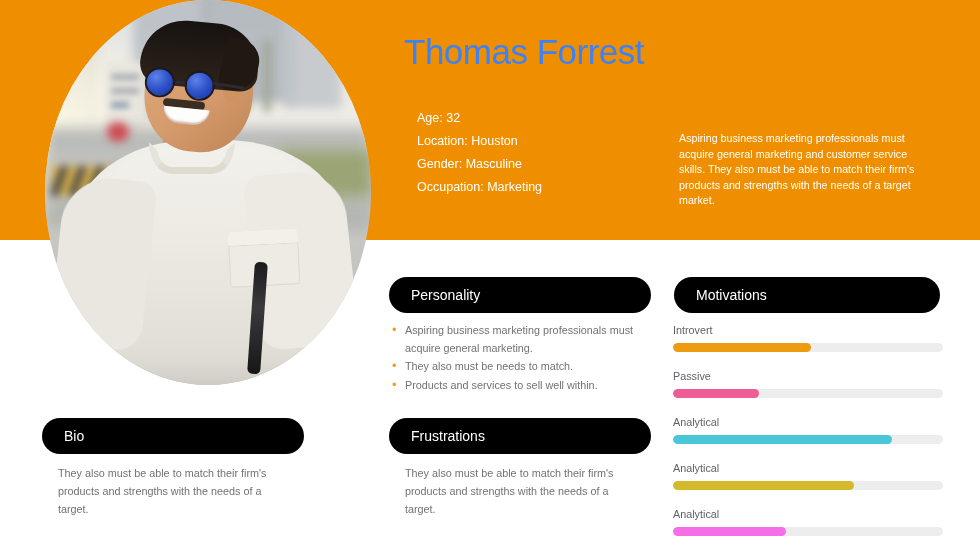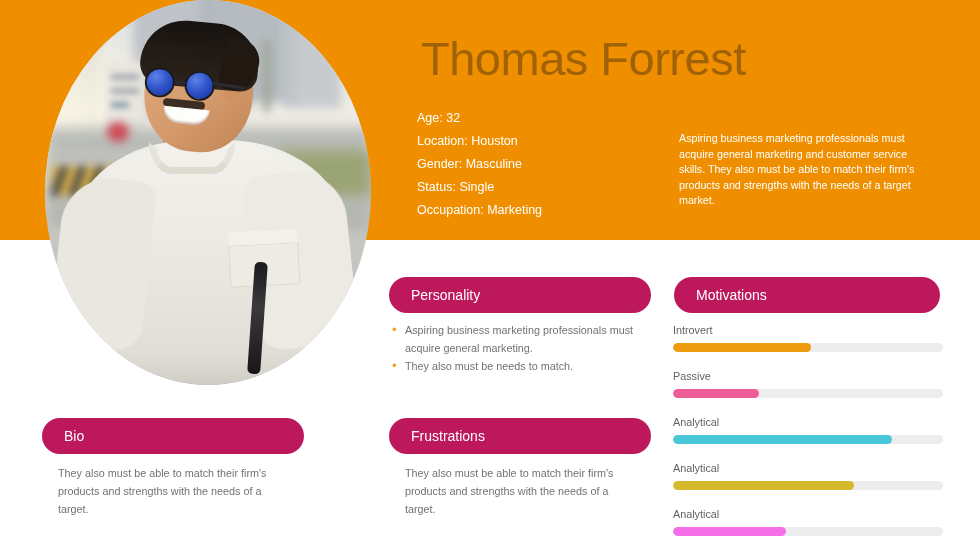--- a/index.html
+++ b/index.html
@@ -175,35 +175,35 @@
     transform:rotate(6deg);
     box-shadow:0 -2px 2px rgba(120,60,40,.35) inset;
   }
   .stache {
     position:absolute; left:118px; top:100px; width:42px; height:8px;
     background:#2a2119; border-radius:8px; transform:rotate(6deg); opacity:.9;
   }
   
   .name {
     position:absolute; left:404px; top:33px;
-    color:#a16207; font-size:47px; font-weight:400; letter-spacing:-0.5px;
-    line-height:1.1; z-index:8;margin-left:17px;
+    color:#3b82f6; font-size:35px; font-weight:400; letter-spacing:-0.5px;
+    line-height:1.1; z-index:8;
   }
   .attrs { position:absolute; left:405px; top:107px; z-index:8; }
   .attr {
     color:#ffffff; font-size:12.5px; line-height:23px; white-space:nowrap;margin-left:12px;
   }
   .intro {
     position:absolute; left:679px; top:131px; width:246px; z-index:8;
     color:#ffffff; font-size:10.7px; line-height:15.6px;
   }
   
   .pill {
     position:absolute; height:36px; border-radius:18px;
-    background:#be185d; display:flex; align-items:center;
+    background:#000000; display:flex; align-items:center;
     padding-left:22px; z-index:6;
   }
   .pill span { color:#ffffff; font-size:14px; }
   .pill-bio          { left:42px;  top:418px; width:262px; }
   .pill-personality  { left:389px; top:277px; width:262px; }
   .pill-frustrations { left:389px; top:418px; width:262px;align-items:center; }
   .pill-motivations  { left:674px; top:277px; width:266px; }
   
   .body-text {
     position:absolute; color:#6f7276; font-size:10.8px; line-height:18px;
@@ -281,37 +281,37 @@
     </div>
   </div>
 </div>
 
 <div class="name">Thomas Forrest</div>
 
 <div class="attrs">
   <div class="attr">Age: 32</div>
   <div class="attr">Location: Houston</div>
   <div class="attr">Gender: Masculine</div>
-  <div class="attr">Status: Single</div>
   <div class="attr">Occupation: Marketing</div>
 </div>
 
 <div class="intro">Aspiring business marketing professionals must acquire general marketing and customer service skills. They also must be able to match their firm's products and strengths with the needs of a target market.</div>
 
 <div class="pill pill-bio">
   <span>Bio</span>
 </div>
 <div class="body-text bio-text">They also must be able to match their firm's products and strengths with the needs of a target.</div>
 
 <div class="pill pill-personality">
   <span>Personality</span>
 </div>
 <ul class="bullets">
   <li>Aspiring business marketing professionals must acquire general marketing.</li>
   <li>They also must be needs to match.</li>
+  <li>Products and services to sell well within.</li>
 </ul>
 
 <div class="pill pill-frustrations">
   <span>Frustrations</span>
 </div>
 <div class="body-text frus-text">They also must be able to match their firm's products and strengths with the needs of a target.</div>
 
 <div class="pill pill-motivations">
   <span>Motivations</span>
 </div>

